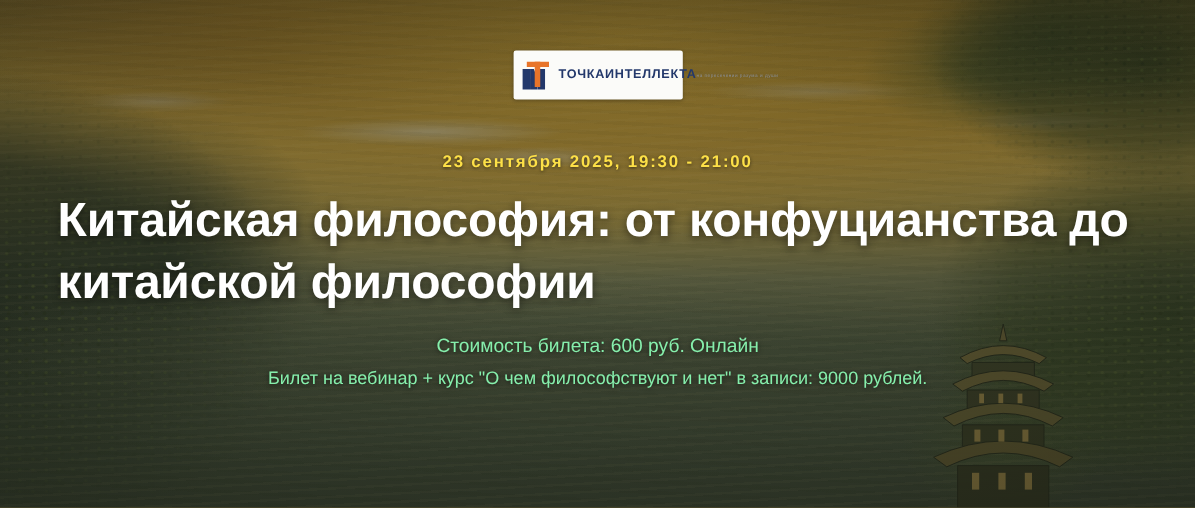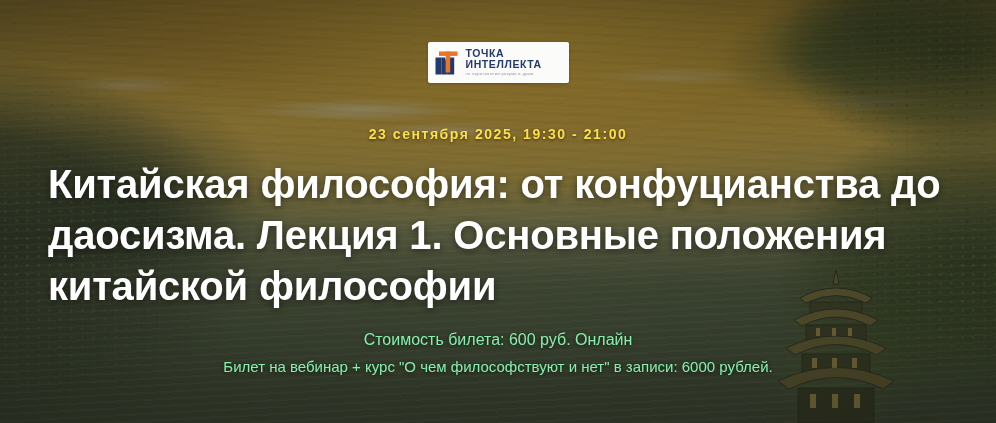--- a/index.html
+++ b/index.html
@@ -153,23 +153,24 @@
     box-shadow: 0 1px 3px rgba(0,0,0,0.25);
   }
   .logo-mark {
     width: 26px;
     height: 26px;
     flex: 0 0 26px;
     margin-right: 6px;
   }
   .logo-text {
     display: flex;
-    flex-direction: column;
+    flex-direction: row;
     justify-content: center;
     line-height: 1;
+    align-items: center;
   }
   .logo-line1, .logo-line2 {
     color: #23386b;
     font-weight: bold;
     font-size: 10.5px;
     letter-spacing: 0.6px;
     line-height: 11px;
     white-space: nowrap;
   }
   .logo-tagline {
@@ -278,23 +279,22 @@
         <div class="logo-line1">ТОЧКА</div>
         <div class="logo-line2">ИНТЕЛЛЕКТА</div>
         <div class="logo-tagline">на пересечении разума и души</div>
       </div>
     </div>
 
     <div class="event-date">23 сентября 2025, 19:30 - 21:00</div>
 
     <h1 class="headline">
       <span style="display: block;">Китайская философия: от конфуцианства до</span>
-      <span style="display: block;">даосизма. Лекция 1. Основные положения</span>
       <span style="display: block;">китайской философии</span>
     </h1>
 
     <div class="price-block">
       <div class="price-main">Стоимость билета: 600 руб. Онлайн</div>
-      <div class="price-sub">Билет на вебинар + курс "О чем философствуют и нет" в записи: 6000 рублей.</div>
+      <div class="price-sub">Билет на вебинар + курс "О чем философствуют и нет" в записи: 9000 рублей.</div>
     </div>
 
   </div>
 </div>
 
 </body></html>

